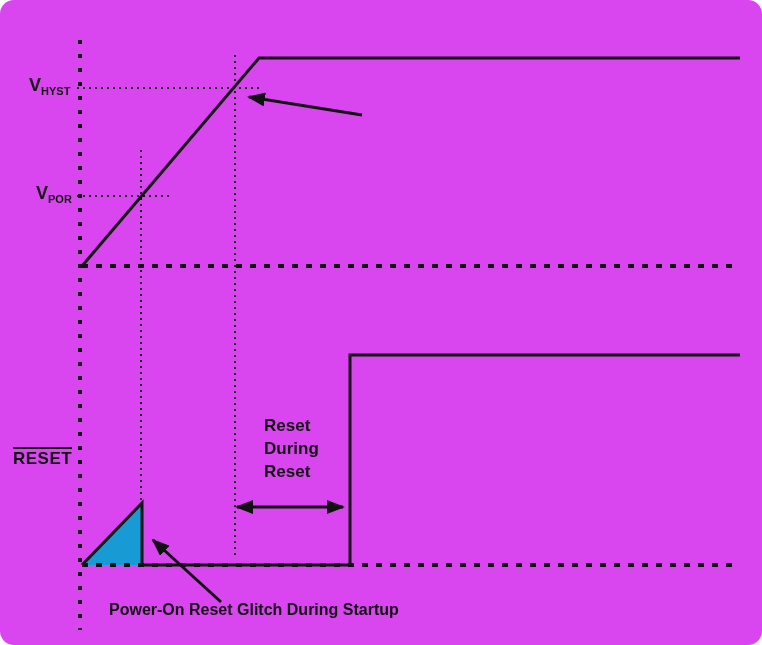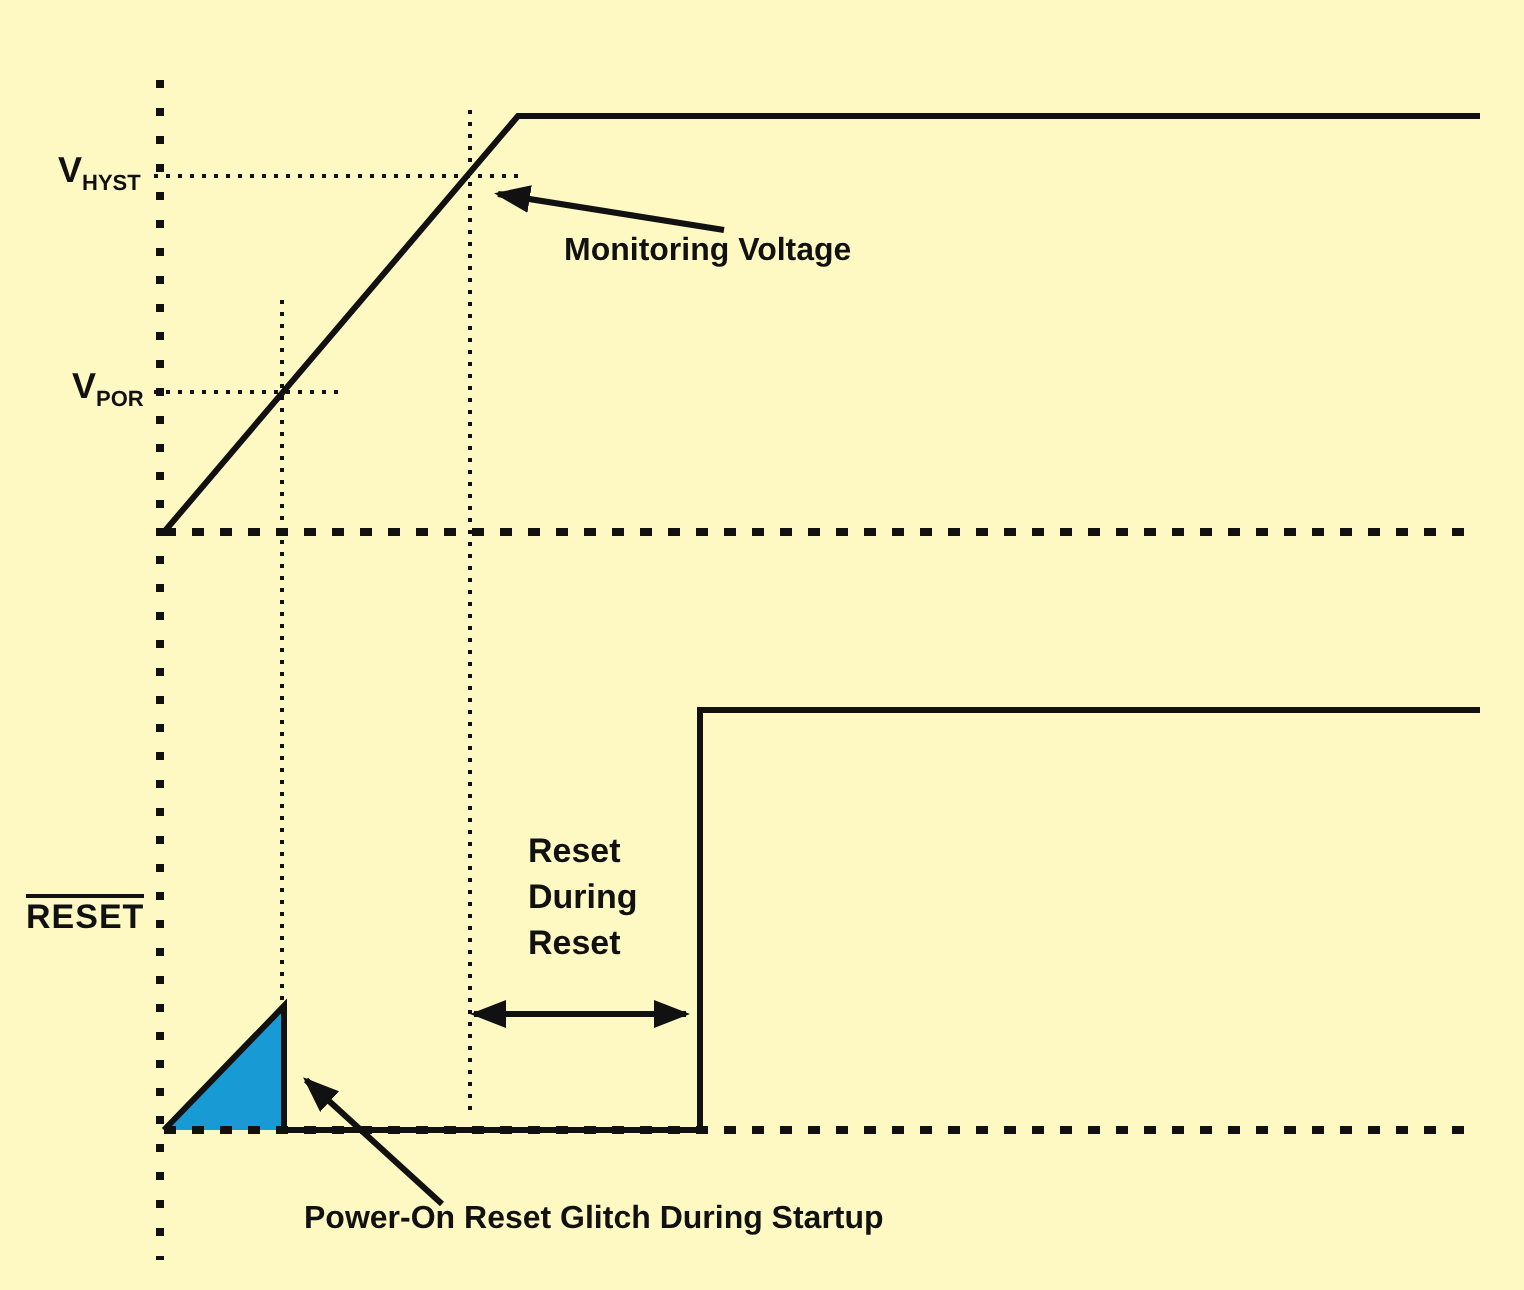--- a/index.html
+++ b/index.html
@@ -5,22 +5,23 @@
   html, body {
     margin: 0;
     padding: 0;
     background: #ffffff;
     font-family: "Liberation Sans", sans-serif;
   }
   .stage {
     position: relative;
     width: 762px;
     height: 645px;
-    background: #fef9c3;
+    background: #d946ef;
     overflow: hidden;
+    border-radius: 14px;
   }
   .stage svg {
     position: absolute;
     left: 0;
     top: 0;
   }
   .lbl {
     position: absolute;
     color: #111111;
     font-weight: bold;
@@ -75,23 +76,22 @@
   </div>
 
   <div class="lbl vlabel" style="left:36px; top:184px;text-align:right;">
     <span>V</span><span class="sub">POR</span>
   </div>
 
   <div class="lbl reset-label" style="left:13px; top:447px;">
     <span class="overline">RESET</span>
   </div>
 
-  <div class="lbl caption" style="left:282px; top:117px;">Monitoring Voltage</div>
 
   <div class="lbl timeout" style="left:264px; top:414px;">
     <div>Reset</div>
     <div>During</div>
     <div>Reset</div>
   </div>
 
-  <div class="lbl caption" style="left:109px; top:601px;margin-left:43px;">Power-On Reset Glitch During Startup</div>
+  <div class="lbl caption" style="left:109px; top:601px;">Power-On Reset Glitch During Startup</div>
 
 </div>
 
 </body></html>

